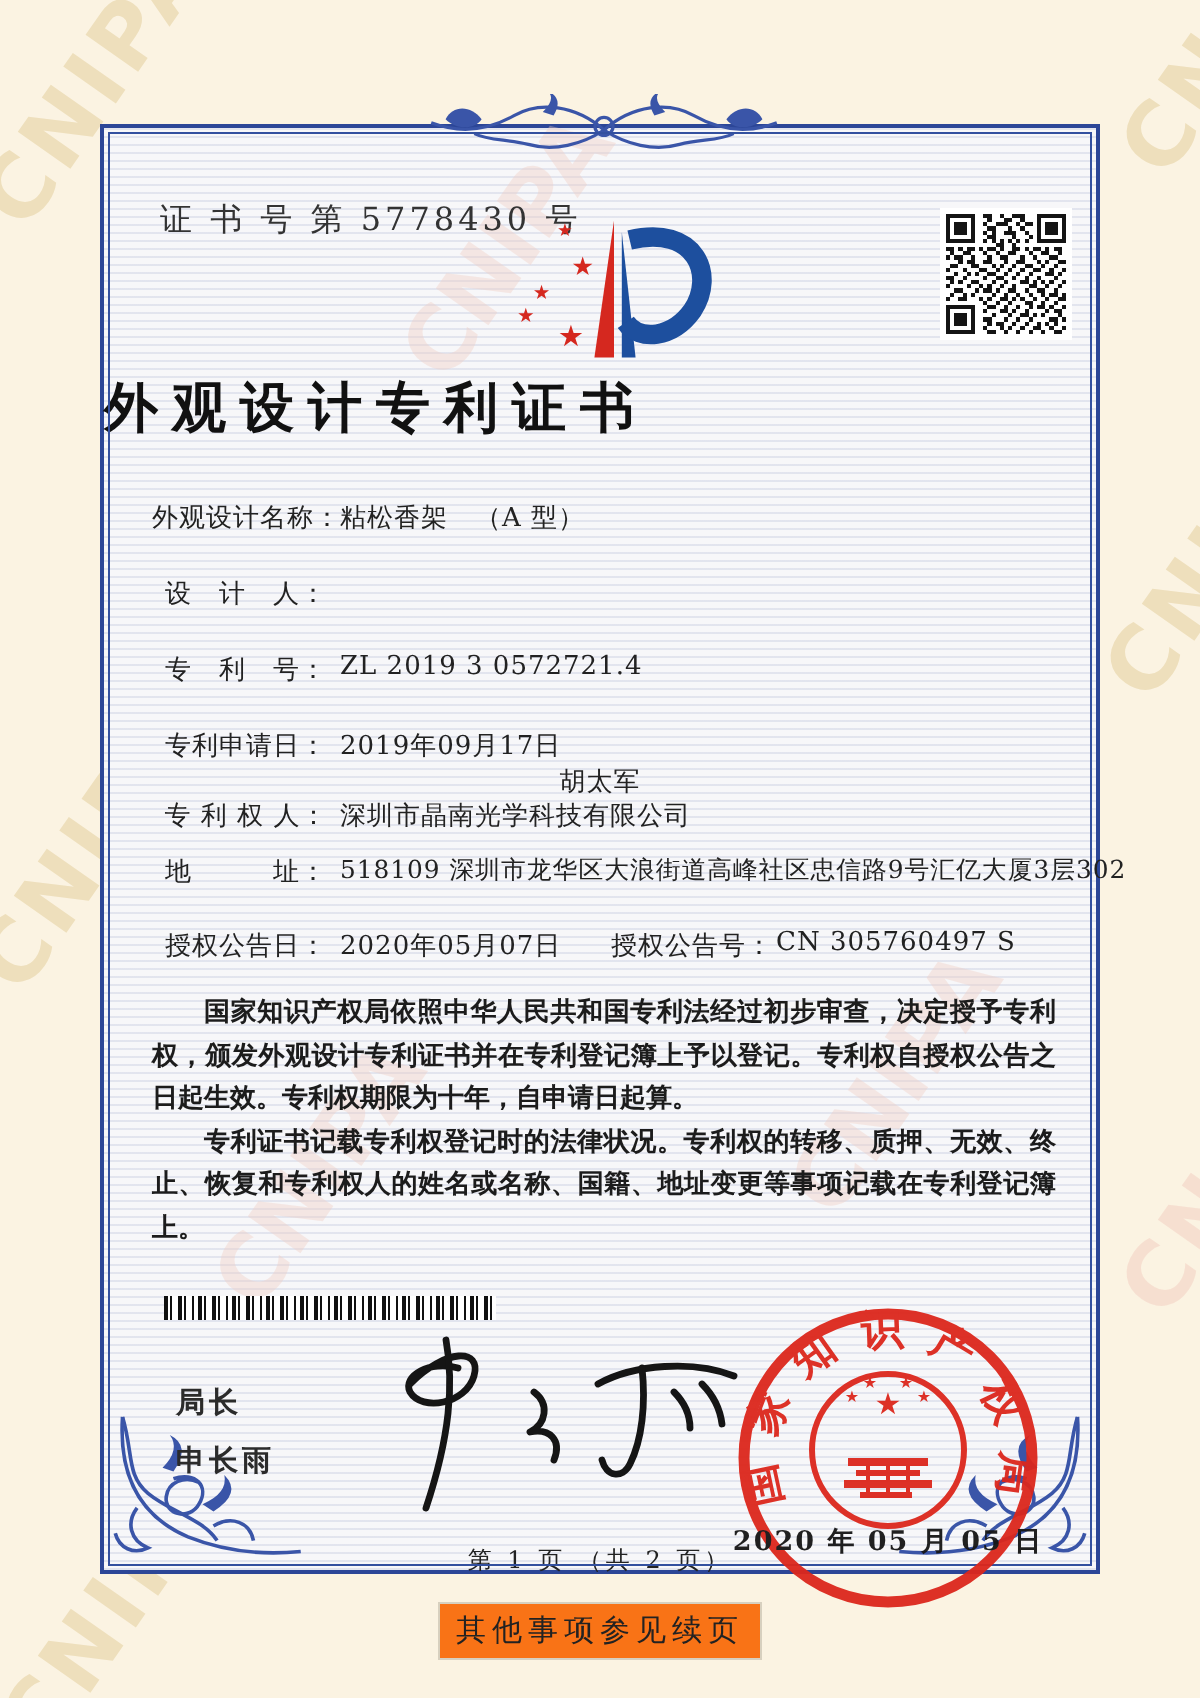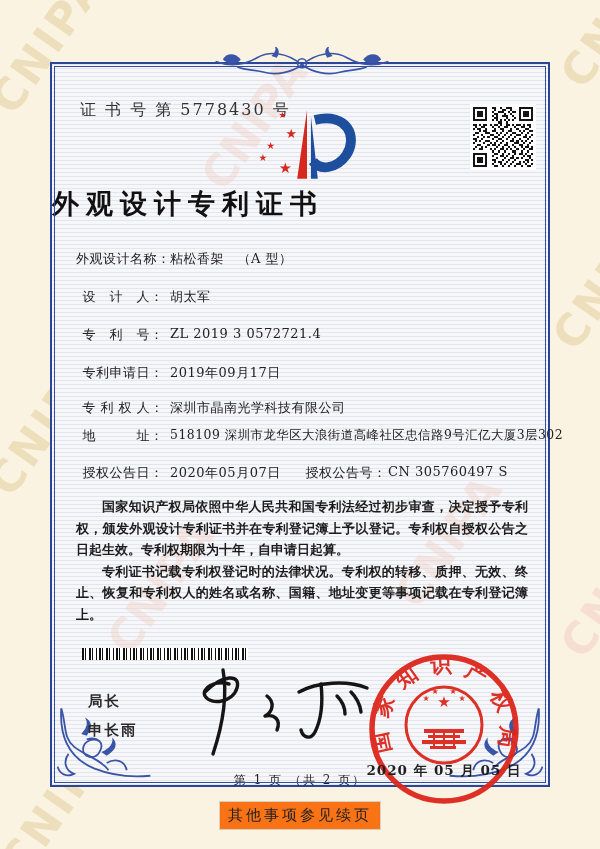--- a/index.html
+++ b/index.html
@@ -49,21 +49,21 @@
   .cert-no { position:absolute; left:28px; top:36px; font-size:16px; letter-spacing:2px; color:#333; }
   .logo { position:absolute; left:206px; top:38px; width:98px; height:84px; }
   .qr { position:absolute; left:418px; top:40px; width:66px; height:66px; background:#fff; padding:3px; }
   .qr svg{ width:100%; height:100%; display:block; }
   .title { position:absolute; left:0; top:122px; width:100%; 
            font-size:27px; font-weight:bold; letter-spacing:7px; color:#111; }
 
   .row { position:absolute; left:24px; right:24px; font-size:13px; display:flex; white-space:nowrap;text-align:center; }
   .row .lbl { display:inline-block; width:94px; flex:0 0 94px; letter-spacing:.5px; }
   .row .val { letter-spacing:.5px; }
-  .r1{ top:186px; } .r2{ top:224px; } .r3{ top:262px; } .r4{ top:300px; }
+  .r1{ top:186px; } .r2{ top:224px;flex-direction:column; } .r3{ top:262px; } .r4{ top:300px; }
   .r5{ top:335px; } .r6{ top:363px; } .r7{ top:400px; }
   .r6 .val{ font-size:12.4px; }
   .pair2 { position:absolute; left:228px; top:0; display:flex; }
   .pair2 .lbl{ width:84px; flex:0 0 84px; }
 
   .paras { position:absolute; left:24px; top:432px; width:452px;
            font-size:13px; line-height:21.5px; text-align:justify; color:#1c1c1c; }
   .paras p { text-indent:2em;font-weight:bold; }
 
   .barcode { position:absolute; left:30px; top:584px; width:166px; height:12px;

